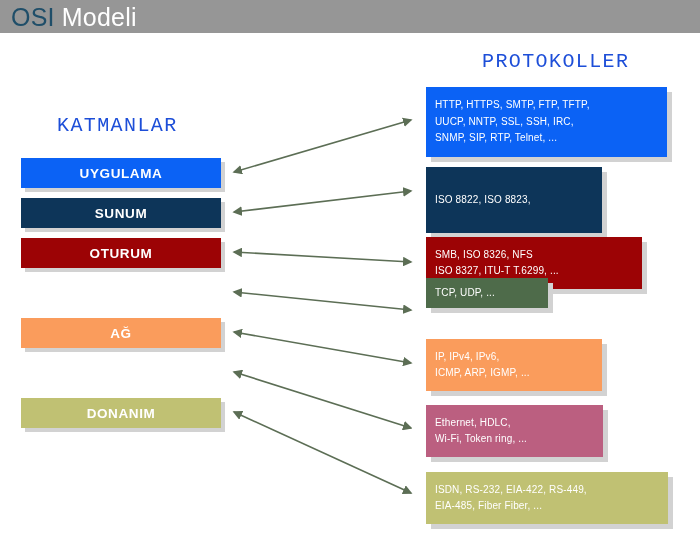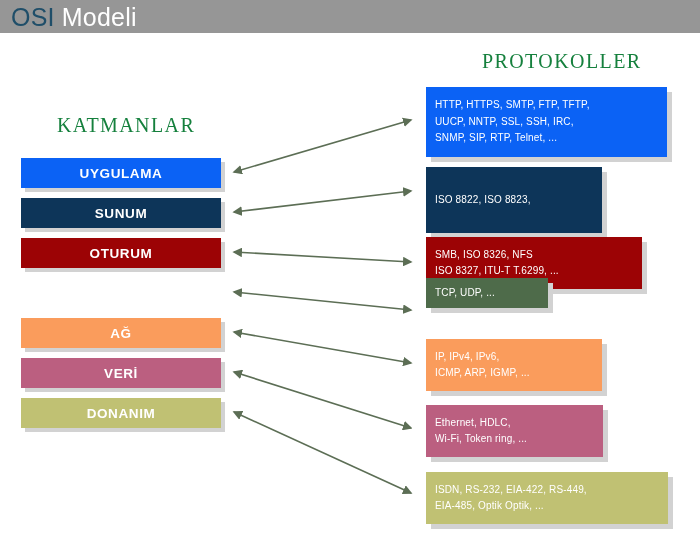--- a/index.html
+++ b/index.html
@@ -40,22 +40,22 @@
     line-height: 30px;
     letter-spacing: 0.2px;
     white-space: nowrap;
   }
   #title .t-osi { color: #1f4e69; }
   #title .t-rest { color: #ffffff; }
 
   
   .section-caption {
     position: absolute;
-    font-family: Liberation Serif, serif;
-    color: #15803d;
+    font-family: Liberation Mono, monospace;
+    color: #1d4ed8;
     font-size: 20px;
     letter-spacing: 1.4px;
     white-space: nowrap;
   }
   #caption-katmanlar { left: 57px; top: 114px; }
   #caption-protokoller { left: 482px; top: 50px; }
 
   
   #layers {
     position: absolute;
@@ -168,26 +168,20 @@
         <div class="layer-box" style="background: rgb(156, 3, 5);">
           <span>OTURUM</span>
         </div>
       </div>
       <div class="layer-row" style="top: 318px;">
         <div class="layer-shadow"></div>
         <div class="layer-box" style="background: rgb(250, 156, 92);">
           <span>AĞ</span>
         </div>
       </div>
-      <div class="layer-row" style="top: 358px;">
-        <div class="layer-shadow"></div>
-        <div class="layer-box" style="background: rgb(187, 95, 128);">
-          <span>VERİ</span>
-        </div>
-      </div>
       <div class="layer-row" style="top: 398px;">
         <div class="layer-shadow"></div>
         <div class="layer-box" style="background: rgb(192, 193, 115);">
           <span>DONANIM</span>
         </div>
       </div>
     </div>
 
   <div id="protocols">
       <div class="proto-row" style="left: 426px; top: 87px; width: 241px; height: 70px;">
@@ -228,21 +222,21 @@
         <div class="proto-shadow"></div>
         <div class="proto-box" style="background: rgb(187, 95, 128);">
           <span class="pline">Ethernet, HDLC,</span>
           <span class="pline">Wi-Fi, Token ring, ...</span>
         </div>
       </div>
       <div class="proto-row" style="left: 426px; top: 472px; width: 242px; height: 52px;">
         <div class="proto-shadow"></div>
         <div class="proto-box" style="background: rgb(192, 193, 115);">
           <span class="pline">ISDN, RS-232, EIA-422, RS-449,</span>
-          <span class="pline">EIA-485, Optik Optik, ...</span>
+          <span class="pline">EIA-485, Fiber Fiber, ...</span>
         </div>
       </div>
     </div>
 
   <svg id="connectors" width="700" height="550" viewBox="0 0 700 550">
       <defs>
         <marker id="arrow-start" markerWidth="6" markerHeight="6" refX="1" refY="3" orient="auto" markerUnits="strokeWidth">
           <path d="M6,0 L0,3 L6,6 Z" fill="#5c6e55"></path>
         </marker>
         <marker id="arrow-end" markerWidth="6" markerHeight="6" refX="5" refY="3" orient="auto" markerUnits="strokeWidth">

